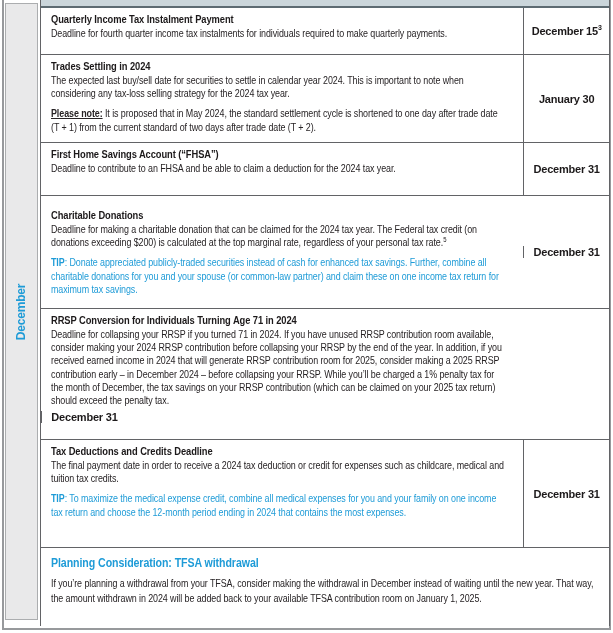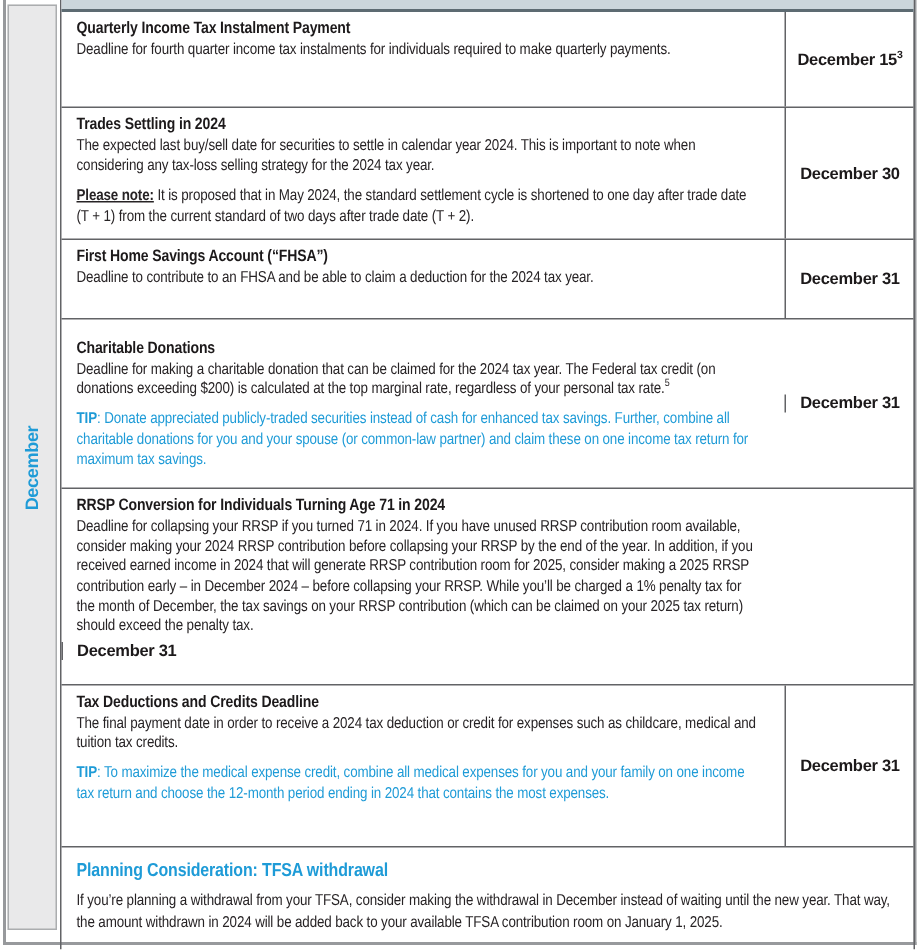--- a/index.html
+++ b/index.html
@@ -119,21 +119,21 @@
   <div class="outer-right"></div>
   <div class="outer-bottom"></div>
 
   <div class="sidebar">
     <span class="month-label">December</span>
   </div>
 
   <div class="main-table">
     <div class="top-band"></div>
     <div id="deadline-rows">
-  <div class="row" style="height: 64px;">
+  <div class="row" style="height: 47px;">
     <div class="cell-content">
       <div class="squeeze">
         <div class="title">Quarterly Income Tax Instalment Payment</div>
         <div class="body">
                 <p class="para normal">Deadline for fourth quarter income tax instalments for individuals required to make quarterly payments.</p>
               </div>
       </div>
     </div>
     <div class="cell-date">
       <span class="date">December 15<sup>3</sup></span>
@@ -144,21 +144,21 @@
     <div class="cell-content">
       <div class="squeeze">
         <div class="title">Trades Settling in 2024</div>
         <div class="body">
                 <p class="para normal">The expected last buy/sell date for securities to settle in calendar year 2024. This is important to note when considering any tax-loss selling strategy for the 2024 tax year.</p>
                 <p class="para note"><span class="label-note">Please note:</span> It is proposed that in May 2024, the standard settlement cycle is shortened to one day after trade date (T + 1) from the current standard of two days after trade date (T + 2).</p>
               </div>
       </div>
     </div>
     <div class="cell-date">
-      <span class="date">December 30</span>
+      <span class="date">January 30</span>
     </div>
   </div>
 
   <div class="row" style="height: 53px;">
     <div class="cell-content">
       <div class="squeeze">
         <div class="title">First Home Savings Account (“FHSA”)</div>
         <div class="body">
                 <p class="para normal">Deadline to contribute to an FHSA and be able to claim a deduction for the 2024 tax year.</p>
               </div>

